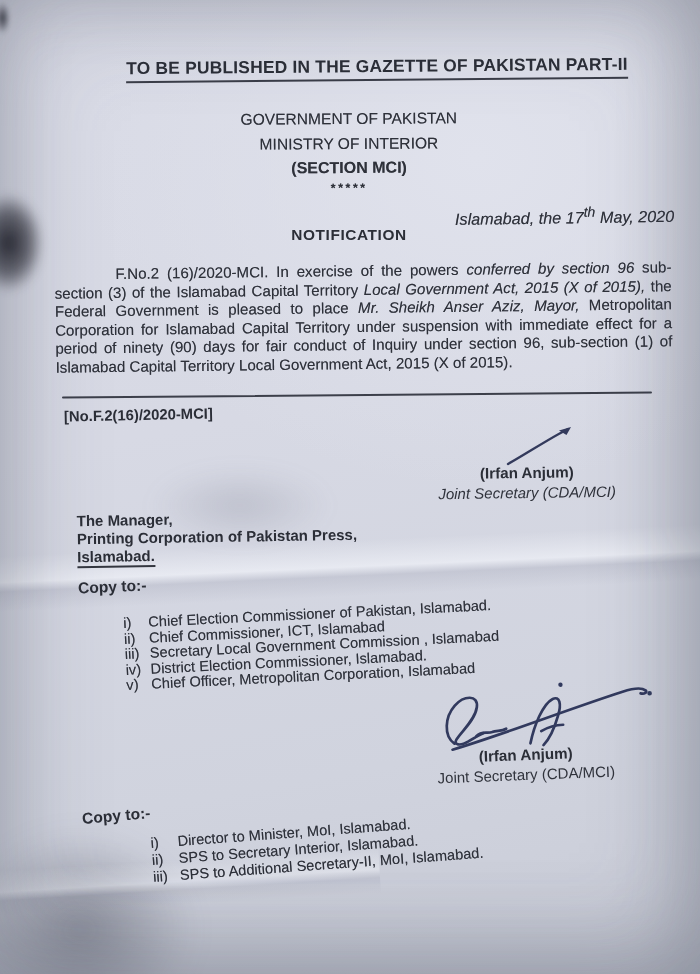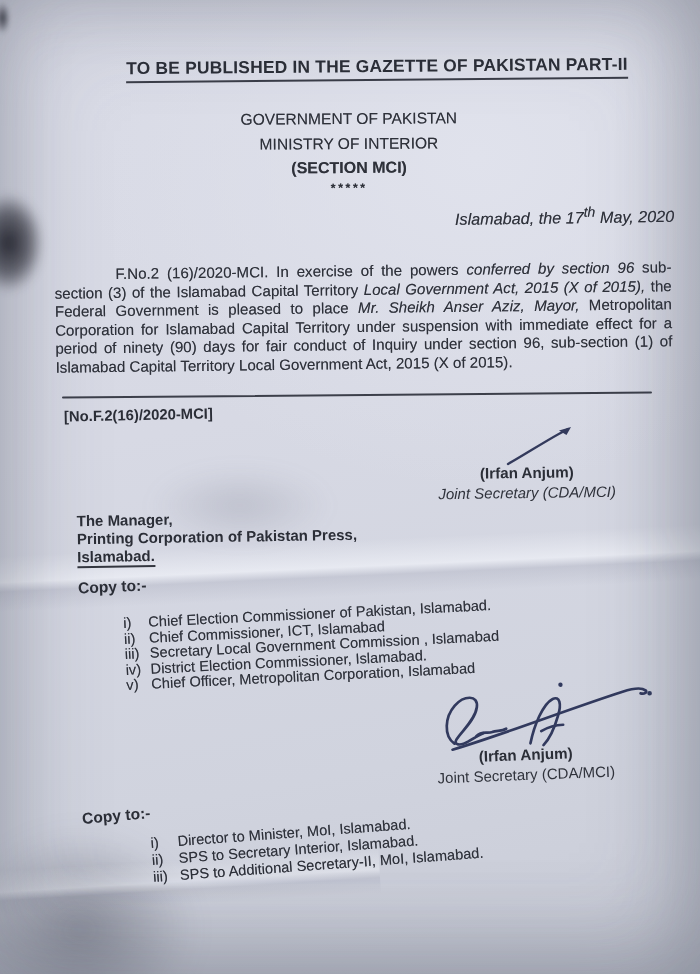--- a/index.html
+++ b/index.html
@@ -82,20 +82,21 @@
 
   <div class="t org txt">
     <div>GOVERNMENT OF PAKISTAN</div>
     <div>MINISTRY OF INTERIOR</div>
     <div class="sec">(SECTION MCI)</div>
     <div class="stars">*****</div>
   </div>
 
   <div class="t dateline txt"><span>Islamabad, the 17</span><sup>th</sup><span> May, 2020</span></div>
 
+  <div class="t heading">NOTIFICATION</div>
 
   <p class="t bodyp txt"><span>F.No.2 (16)/2020-MCI. In exercise of the powers </span><span class="it">conferred by section 96 </span><span>sub-section (3) of the Islamabad Capital Territory </span><span class="it">Local Government Act, 2015 (X of 2015),</span><span> the Federal Government is pleased to place </span><span class="it">Mr. Sheikh Anser Aziz, Mayor,</span><span> Metropolitan Corporation for Islamabad Capital Territory under suspension with immediate effect for a period of ninety (90) days for fair conduct of Inquiry under section 96, sub-section (1) of Islamabad Capital Territory Local Government Act, 2015 (X of 2015).</span></p>
 
   <div class="t rule"></div>
   <div class="t ref">[No.F.2(16)/2020-MCI]</div>
 
   <svg class="stroke1" width="78" height="48" viewBox="0 0 78 48">
     <path d="M6,41 C22,32 50,14 66,6" fill="none" stroke="#333a5c" stroke-width="2.4" stroke-linecap="round"></path>
     <path d="M69,4 L57,7.5 L64.5,12 Z" fill="#333a5c"></path>
   </svg>

